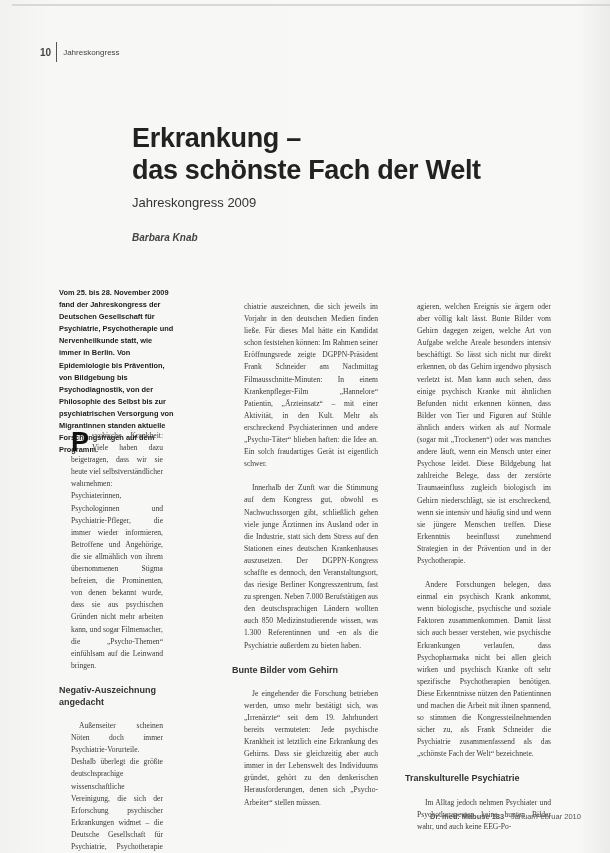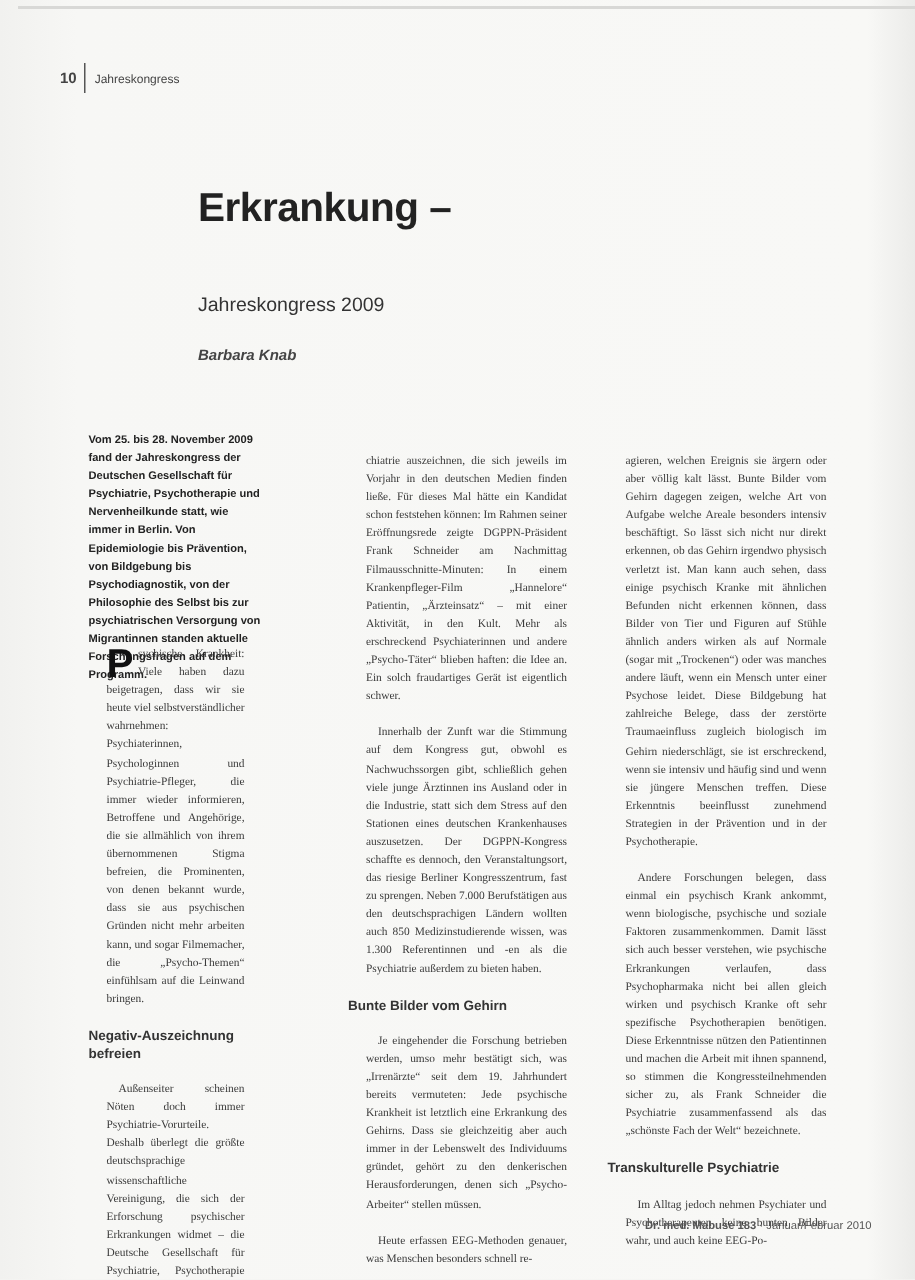--- a/index.html
+++ b/index.html
@@ -38,39 +38,39 @@
   <div class="topline"></div>
 
   <div class="header">
     <span class="pageno">10</span>
     <span class="sep"></span>
     <span>Jahreskongress</span>
   </div>
 
   <div class="title">
     <div>Erkrankung –</div>
+    <div>das schönste Fach der Welt</div>
   </div>
   <div class="subtitle">Jahreskongress 2009</div>
   <div class="author">Barbara Knab</div>
 
   <div class="lead">Vom 25. bis 28. November 2009 fand der Jahreskongress der Deutschen Gesellschaft für Psychiatrie, Psychotherapie und Nervenheilkunde statt, wie immer in Berlin. Von Epidemiologie bis Prävention, von Bildgebung bis Psychodiagnostik, von der Philosophie des Selbst bis zur psychiatrischen Versorgung von Migrantinnen standen aktuelle Forschungsfragen auf dem Programm.</div>
 
   <div class="col c1">
     <p class="noind"><span class="dropcap">P</span><span>sychische Krankheit: Viele haben dazu beigetragen, dass wir sie heute viel selbstverständlicher wahrnehmen: Psychiaterinnen, Psychologinnen und Psychiatrie-Pfleger, die immer wieder informieren, Betroffene und Angehörige, die sie allmählich von ihrem übernommenen Stigma befreien, die Prominenten, von denen bekannt wurde, dass sie aus psychischen Gründen nicht mehr arbeiten kann, und sogar Filmemacher, die „Psycho-Themen“ einfühlsam auf die Leinwand bringen.</span></p>
-    <div class="h3">Negativ-Auszeichnung befreien</div>
+    <div class="h3">Negativ-Auszeichnung angedacht</div>
     <p>Außenseiter scheinen Nöten doch immer Psychiatrie-Vorurteile. Deshalb überlegt die größte deutschsprachige wissenschaftliche Vereinigung, die sich der Erforschung psychischer Erkrankungen widmet – die Deutsche Gesellschaft für Psychiatrie, Psychotherapie und Nervenheilkunde (DGPPN), alljährlich eine „Goldene Zitrone“ zu vergeben. An Negativpreis würde diese Auszeichnung das Preisgeld von 130.000 Euro nicht verlieren, das die DGPPN im Verlauf ihres Berliner Jahreskongresses 2009 für Forschende, Initiativen und Journalisten ausgelobt hat.</p>
     <p>Die „Goldene Zitrone“ sollte die schlimmste Fehlbehandlung in Sachen Psy-</p>
   </div>
 
   <div class="col c2">
     <p class="noind">chiatrie auszeichnen, die sich jeweils im Vorjahr in den deutschen Medien finden ließe. Für dieses Mal hätte ein Kandidat schon feststehen können: Im Rahmen seiner Eröffnungsrede zeigte DGPPN-Präsident Frank Schneider am Nachmittag Filmausschnitte-Minuten: In einem Krankenpfleger-Film „Hannelore“ Patientin, „Ärzteinsatz“ – mit einer Aktivität, in den Kult. Mehr als erschreckend Psychiaterinnen und andere „Psycho-Täter“ blieben haften: die Idee an. Ein solch fraudartiges Gerät ist eigentlich schwer.</p>
     <p>Innerhalb der Zunft war die Stimmung auf dem Kongress gut, obwohl es Nachwuchssorgen gibt, schließlich gehen viele junge Ärztinnen ins Ausland oder in die Industrie, statt sich dem Stress auf den Stationen eines deutschen Krankenhauses auszusetzen. Der DGPPN-Kongress schaffte es dennoch, den Veranstaltungsort, das riesige Berliner Kongresszentrum, fast zu sprengen. Neben 7.000 Berufstätigen aus den deutschsprachigen Ländern wollten auch 850 Medizinstudierende wissen, was 1.300 Referentinnen und -en als die Psychiatrie außerdem zu bieten haben.</p>
     <div class="h3">Bunte Bilder vom Gehirn</div>
     <p>Je eingehender die Forschung betrieben werden, umso mehr bestätigt sich, was „Irrenärzte“ seit dem 19. Jahrhundert bereits vermuteten: Jede psychische Krankheit ist letztlich eine Erkrankung des Gehirns. Dass sie gleichzeitig aber auch immer in der Lebenswelt des Individuums gründet, gehört zu den denkerischen Herausforderungen, denen sich „Psycho-Arbeiter“ stellen müssen.</p>
-    <p>Heute erfassen EEG-Methoden genauer, was Menschen besonders schnell re-</p>
   </div>
 
   <div class="col c3">
     <p class="noind">agieren, welchen Ereignis sie ärgern oder aber völlig kalt lässt. Bunte Bilder vom Gehirn dagegen zeigen, welche Art von Aufgabe welche Areale besonders intensiv beschäftigt. So lässt sich nicht nur direkt erkennen, ob das Gehirn irgendwo physisch verletzt ist. Man kann auch sehen, dass einige psychisch Kranke mit ähnlichen Befunden nicht erkennen können, dass Bilder von Tier und Figuren auf Stühle ähnlich anders wirken als auf Normale (sogar mit „Trockenen“) oder was manches andere läuft, wenn ein Mensch unter einer Psychose leidet. Diese Bildgebung hat zahlreiche Belege, dass der zerstörte Traumaeinfluss zugleich biologisch im Gehirn niederschlägt, sie ist erschreckend, wenn sie intensiv und häufig sind und wenn sie jüngere Menschen treffen. Diese Erkenntnis beeinflusst zunehmend Strategien in der Prävention und in der Psychotherapie.</p>
     <p>Andere Forschungen belegen, dass einmal ein psychisch Krank ankommt, wenn biologische, psychische und soziale Faktoren zusammenkommen. Damit lässt sich auch besser verstehen, wie psychische Erkrankungen verlaufen, dass Psychopharmaka nicht bei allen gleich wirken und psychisch Kranke oft sehr spezifische Psychotherapien benötigen. Diese Erkenntnisse nützen den Patientinnen und machen die Arbeit mit ihnen spannend, so stimmen die Kongressteilnehmenden sicher zu, als Frank Schneider die Psychiatrie zusammenfassend als das „schönste Fach der Welt“ bezeichnete.</p>
     <div class="h3">Transkulturelle Psychiatrie</div>
     <p>Im Alltag jedoch nehmen Psychiater und Psychotherapeuten keine bunten Bilder wahr, und auch keine EEG-Po-</p>
   </div>
 
   <div class="footer">

